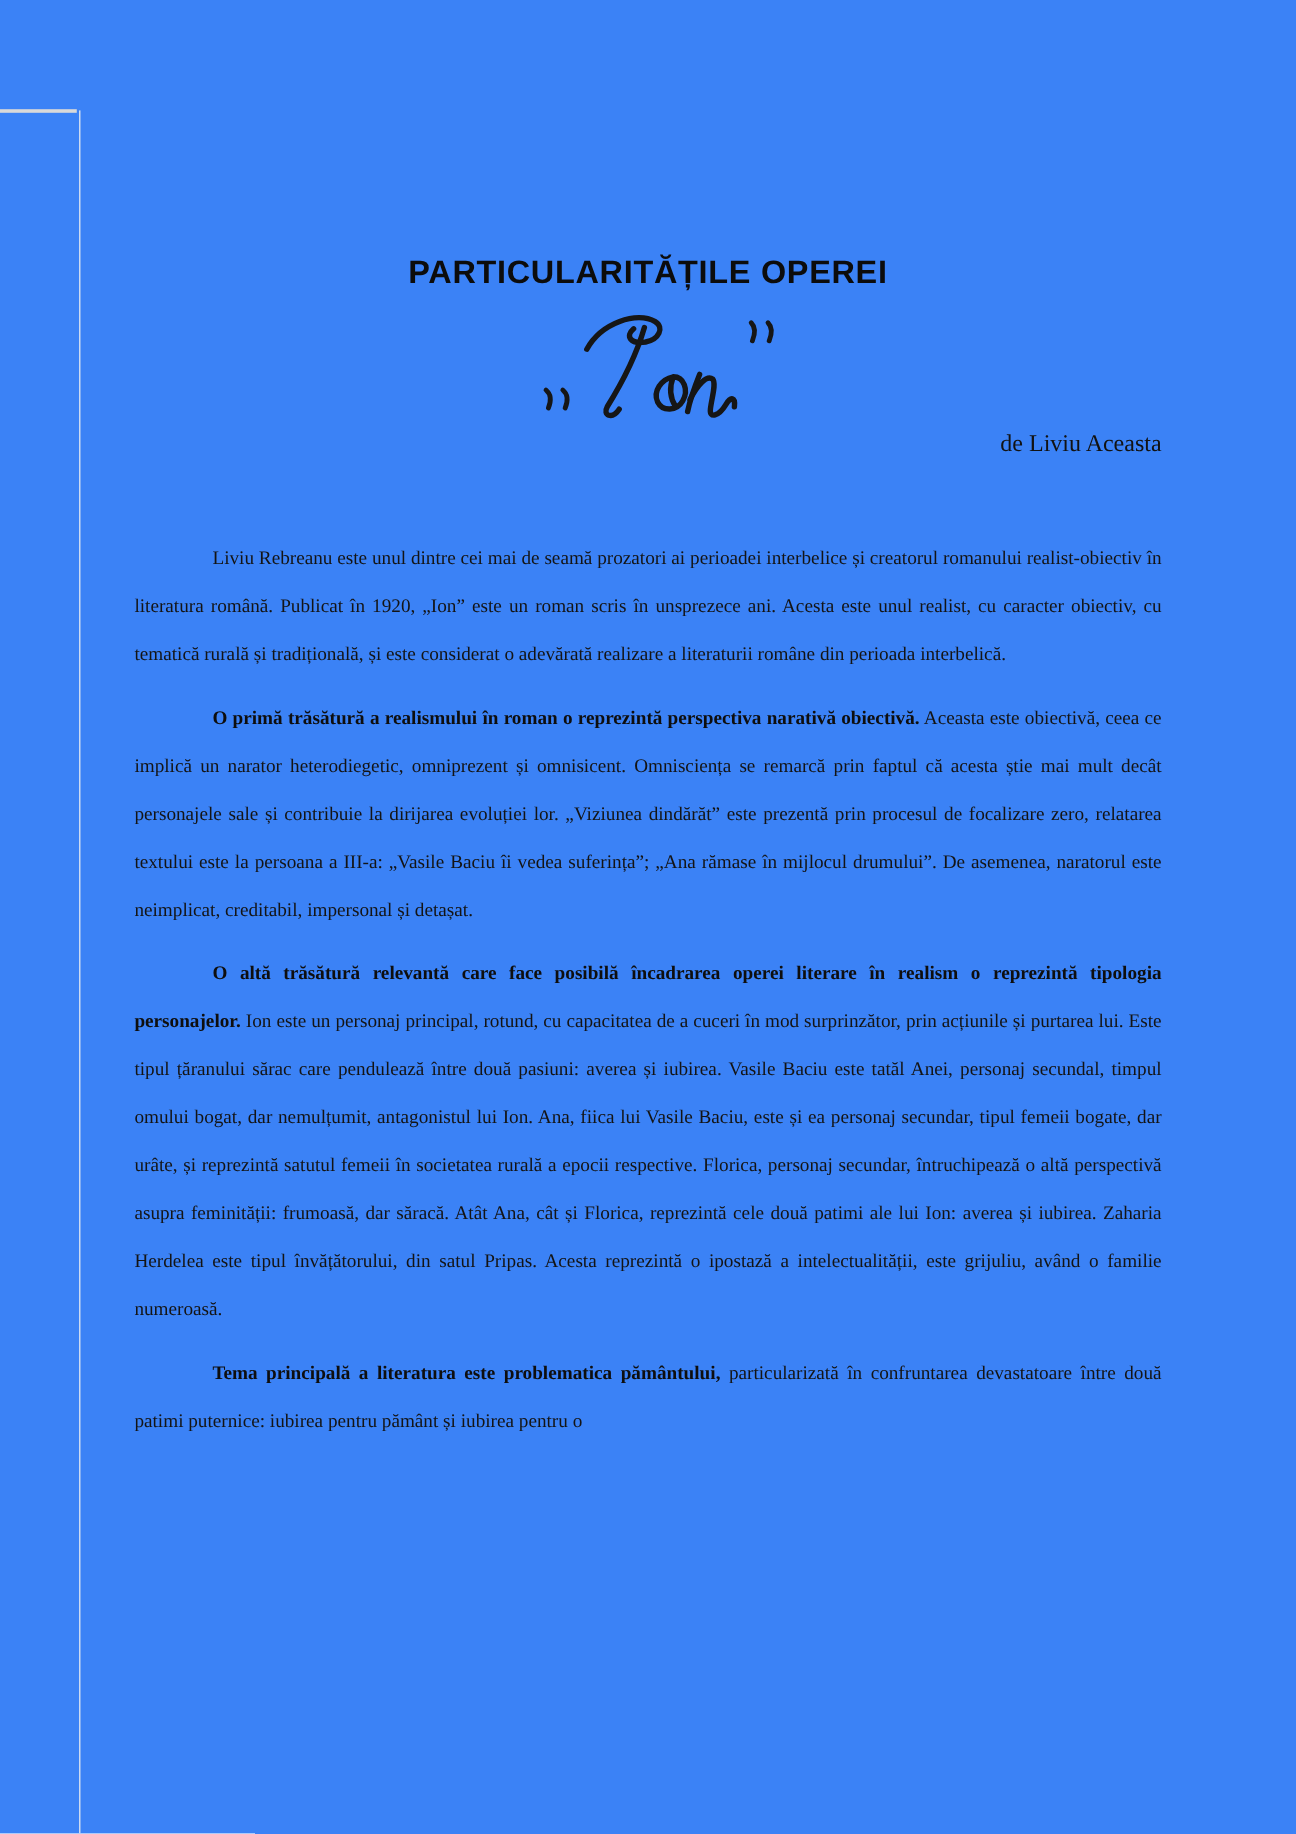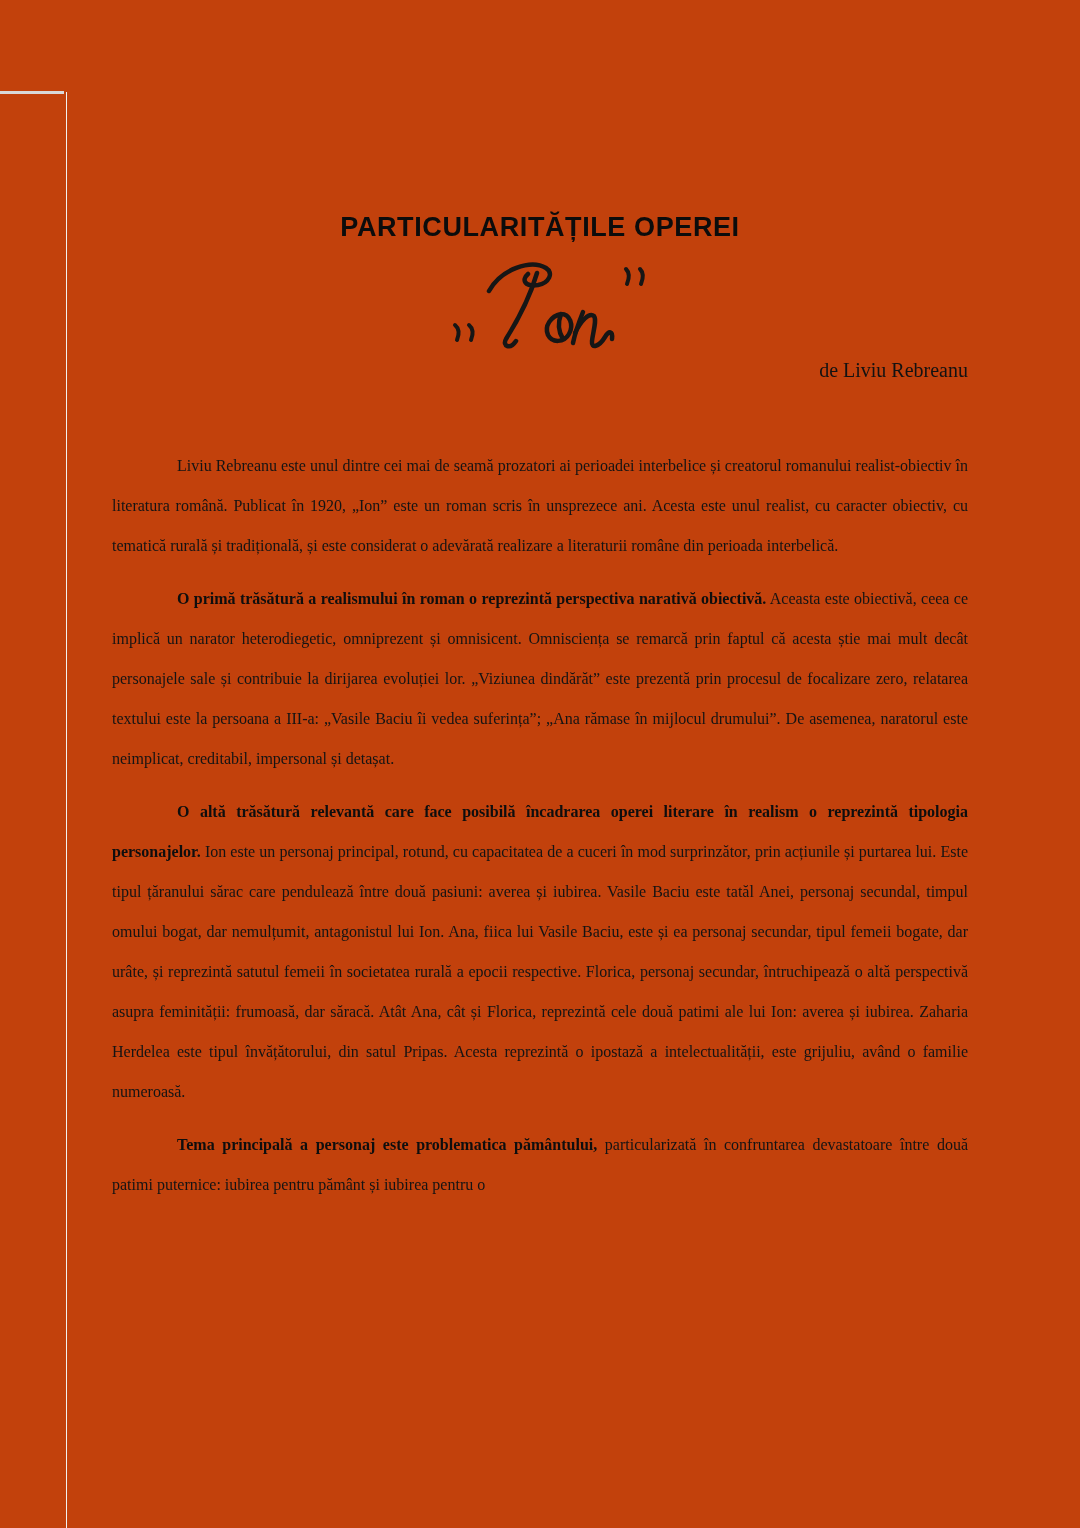--- a/index.html
+++ b/index.html
@@ -1,20 +1,20 @@
 <!DOCTYPE html>
 <html><head>
 <meta charset="utf-8">
 <style>
   html, body { margin: 0; padding: 0; background: #ffffff; }
   .page {
     position: relative;
     width: 1080px;
     height: 1528px;
-    background: #c2410c;
+    background: #3b82f6;
     font-family: "Liberation Serif", serif;
     color: #121212;
     overflow: hidden;
   }
   .scan-artifact-h {
     position: absolute;
     left: 0; top: 91px;
     width: 64px; height: 3px;
     background: #d9d9d9;
   }
@@ -90,22 +90,22 @@
 
         <path d="M158 59 C154 69 150 80 148 90"></path>
         <path d="M150 80 C156 68 164 59 169 63 C172 67 168 79 167 88 C166 96 174 94 180 84 C184 77 188 78 187 86"></path>
 
         <path d="M201 16 q5 5 1 15" stroke-width="4"></path>
         <path d="M215 16 q5 5 1 15" stroke-width="4"></path>
       </g>
     </svg>
   </div>
 
-  <div class="byline">de Liviu Rebreanu</div>
+  <div class="byline">de Liviu Aceasta</div>
 
   <div class="content">
     <p><b></b><span>Liviu Rebreanu este unul dintre cei mai de seamă prozatori ai perioadei interbelice și creatorul romanului realist-obiectiv în literatura română. Publicat în 1920, „Ion” este un roman scris în unsprezece ani. Acesta este unul realist, cu caracter obiectiv, cu tematică rurală și tradițională, și este considerat o adevărată realizare a literaturii române din perioada interbelică.</span></p>
     <p><b>O primă trăsătură a realismului în roman o reprezintă perspectiva narativă obiectivă.</b><span> Aceasta este obiectivă, ceea ce implică un narator heterodiegetic, omniprezent și omnisicent. Omnisciența se remarcă prin faptul că acesta știe mai mult decât personajele sale și contribuie la dirijarea evoluției lor. „Viziunea dindărăt” este prezentă prin procesul de focalizare zero, relatarea textului este la persoana a III-a: „Vasile Baciu îi vedea suferința”; „Ana rămase în mijlocul drumului”. De asemenea, naratorul este neimplicat, creditabil, impersonal și detașat.</span></p>
     <p><b>O altă trăsătură relevantă care face posibilă încadrarea operei literare în realism o reprezintă tipologia personajelor.</b><span> Ion este un personaj principal, rotund, cu capacitatea de a cuceri în mod surprinzător, prin acțiunile și purtarea lui. Este tipul țăranului sărac care pendulează între două pasiuni: averea și iubirea. Vasile Baciu este tatăl Anei, personaj secundal, timpul omului bogat, dar nemulțumit, antagonistul lui Ion. Ana, fiica lui Vasile Baciu, este și ea personaj secundar, tipul femeii bogate, dar urâte, și reprezintă satutul femeii în societatea rurală a epocii respective. Florica, personaj secundar, întruchipează o altă perspectivă asupra feminității: frumoasă, dar săracă. Atât Ana, cât și Florica, reprezintă cele două patimi ale lui Ion: averea și iubirea. Zaharia Herdelea este tipul învățătorului, din satul Pripas. Acesta reprezintă o ipostază a intelectualității, este grijuliu, având o familie numeroasă.</span></p>
-    <p><b>Tema principală a personaj este problematica pământului,</b><span> particularizată în confruntarea devastatoare între două patimi puternice: iubirea pentru pământ și iubirea pentru o</span></p>
+    <p><b>Tema principală a literatura este problematica pământului,</b><span> particularizată în confruntarea devastatoare între două patimi puternice: iubirea pentru pământ și iubirea pentru o</span></p>
   </div>
 
 </div>
 
 </body></html>

